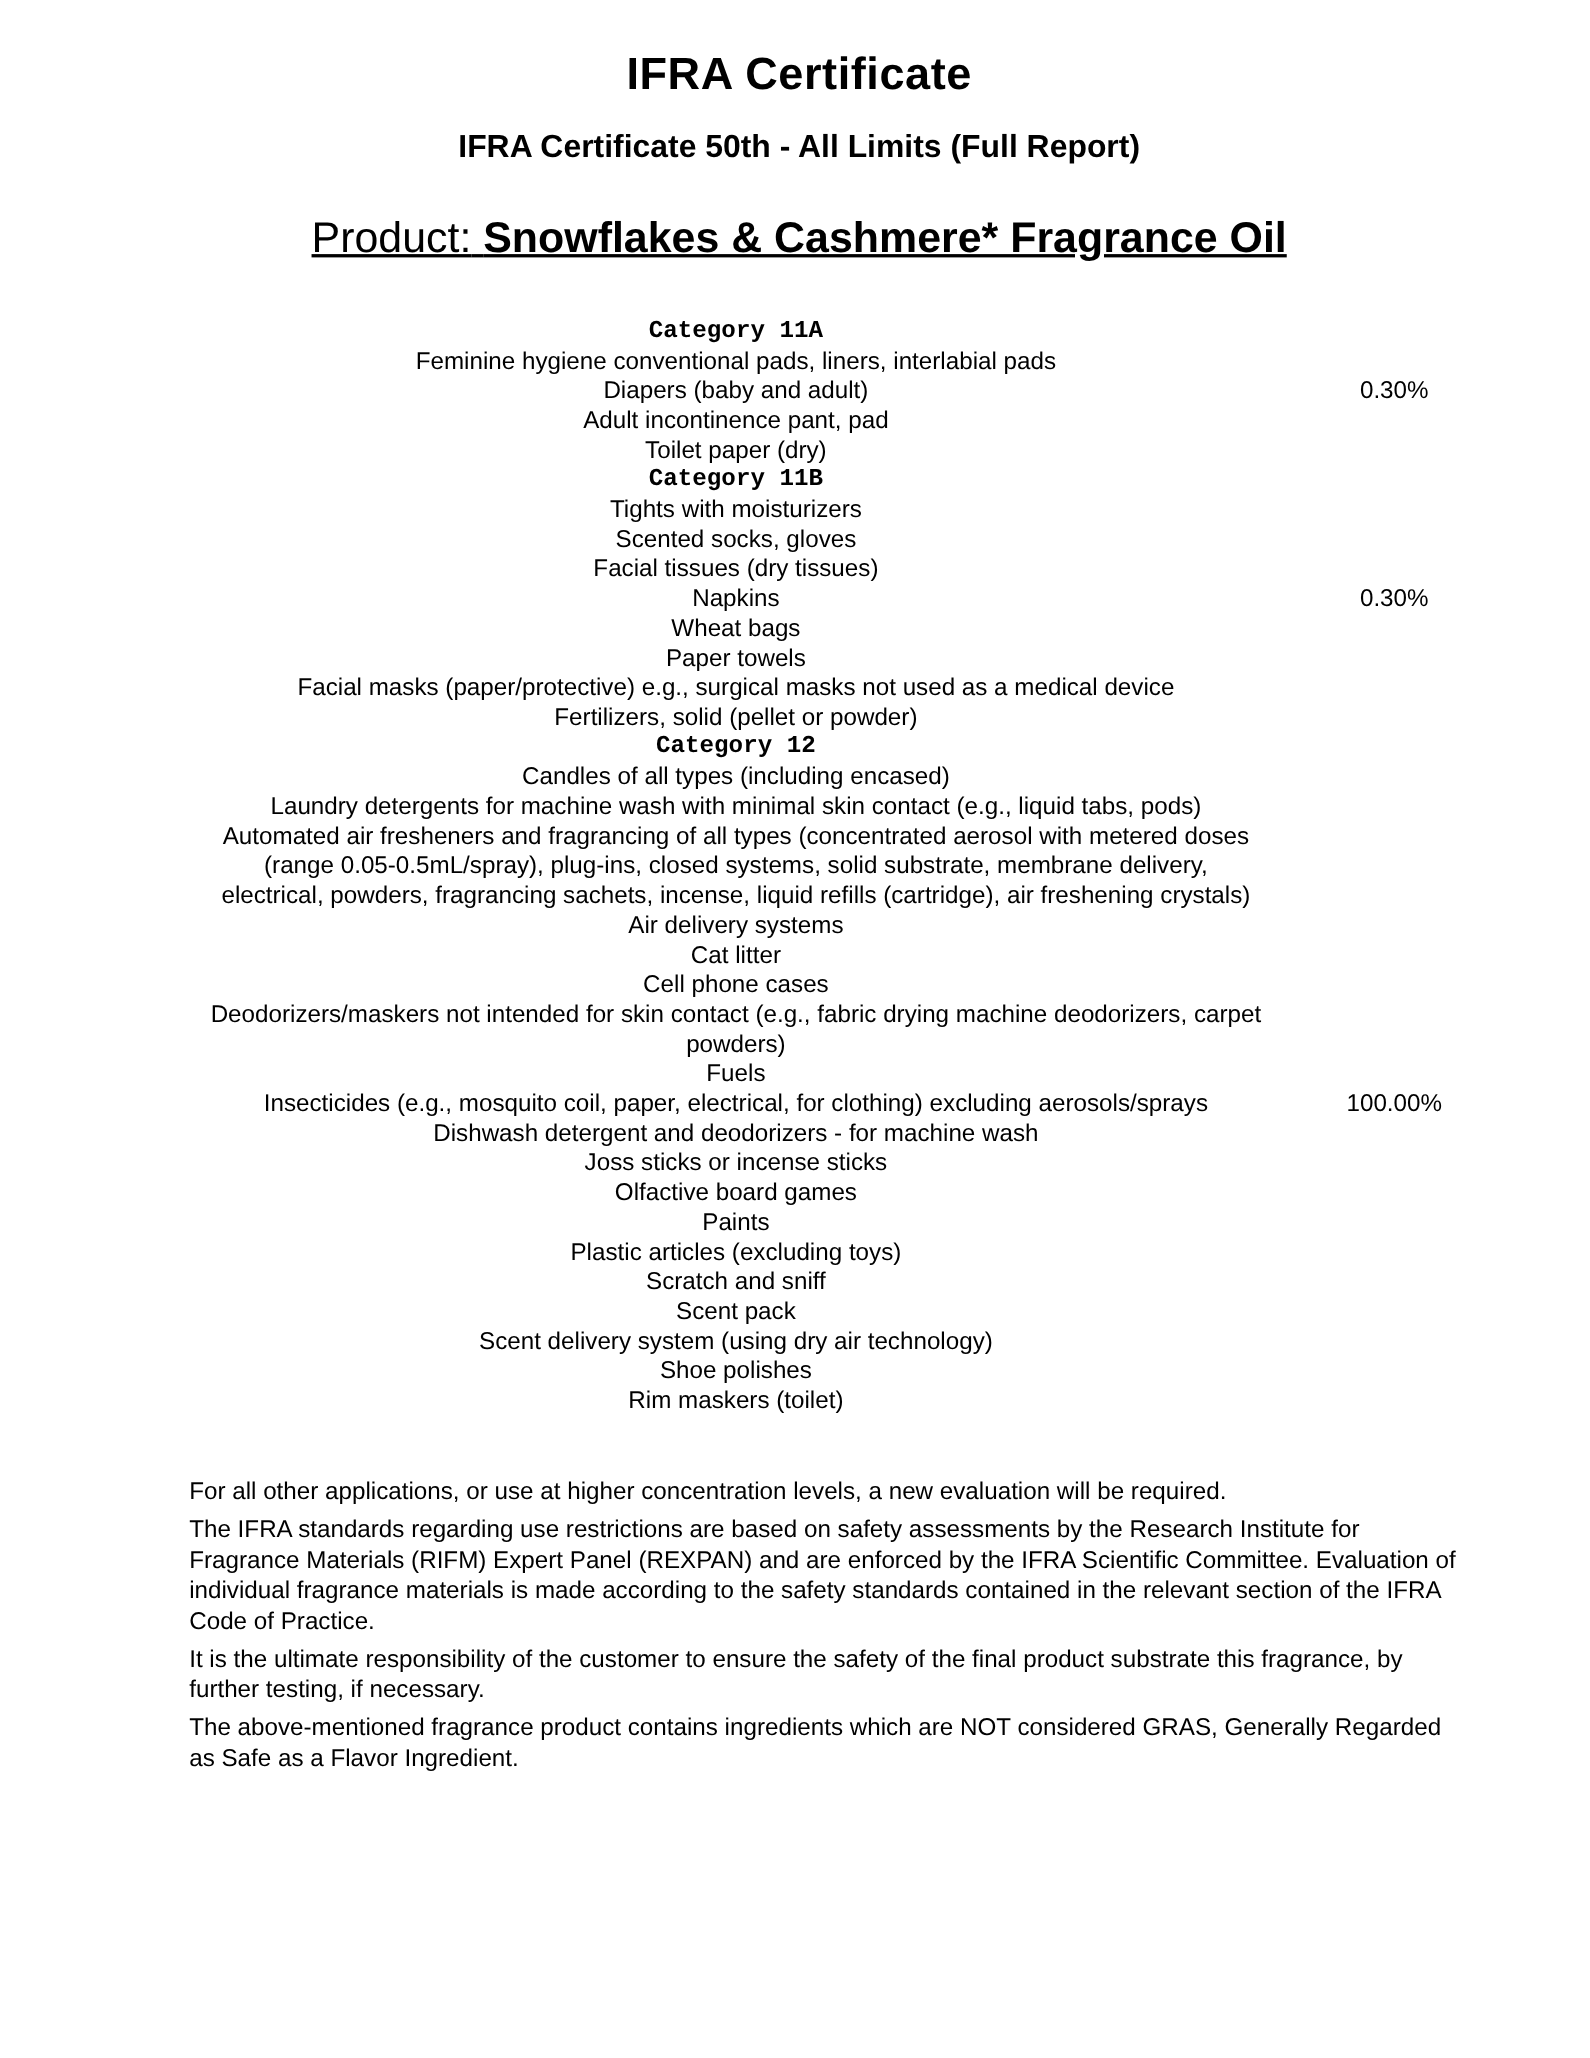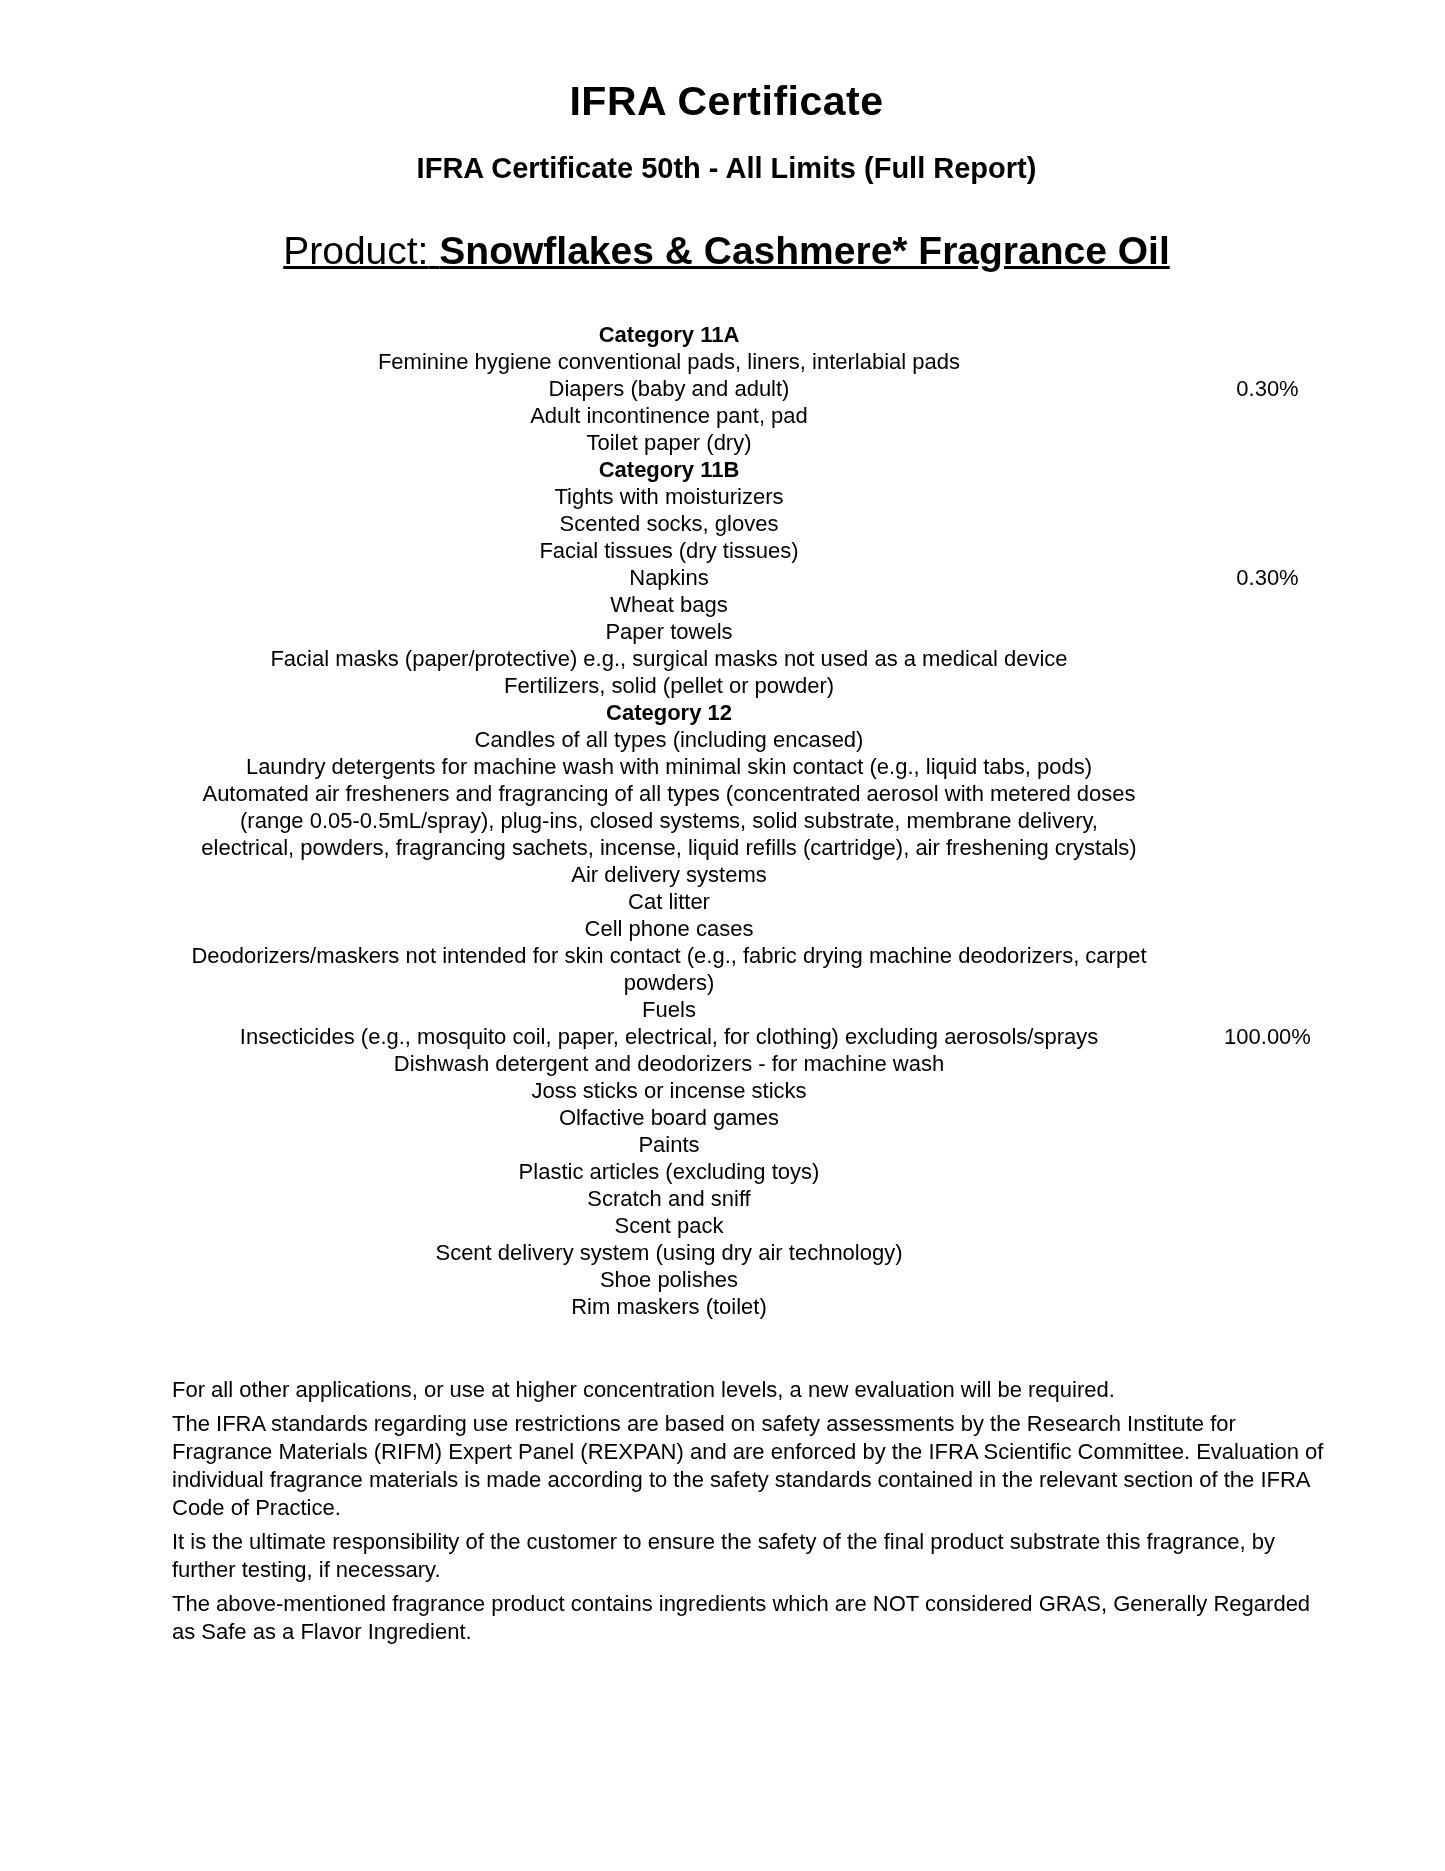--- a/index.html
+++ b/index.html
@@ -8,21 +8,21 @@
     height: 1871px;
     background: #ffffff;
     color: #000000;
     font-family: "Liberation Sans", "DejaVu Sans", sans-serif;
     -webkit-font-smoothing: antialiased;
   }
   .page {
     box-sizing: border-box;
     width: 1445px;
     height: 1871px;
-    padding: 78px 120px 0 128px;
+    padding: 44px 120px 0 128px;
     background: #ffffff;
     overflow: hidden;
   }
   .title {
     margin: 0;
     text-align: center;
     font-size: 41px;
     font-weight: bold;
     line-height: 1.15;
     letter-spacing: 0.5px;
@@ -49,21 +49,21 @@
     font-size: 21px;
     line-height: 27px;
   }
   .cat-table {
     margin-top: 46px;
     font-size: 22px;
     line-height: 27px;
   }
   .cat-row { display: flex; }
   .cat-text { flex: 1 1 auto; text-align: center; }
-  .cat-text.bold { font-weight: bold; }
+  .cat-text.bold { font-weight: bold; font-family: Liberation Mono, monospace; }
   .cat-val { flex: 0 0 115px; width: 115px; text-align: center; }
   .footer {
     margin-top: 56px;
     font-size: 22px;
     line-height: 28px;
     max-width: 1172px;
     margin-left: 44px;
   }
   .footer p { margin: 0 0 6px 0; }
 </style>

